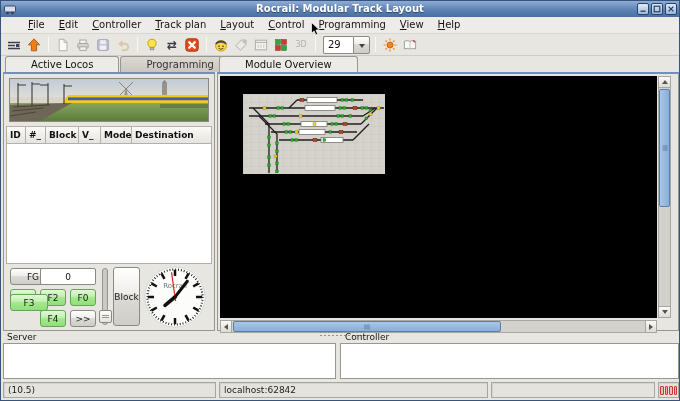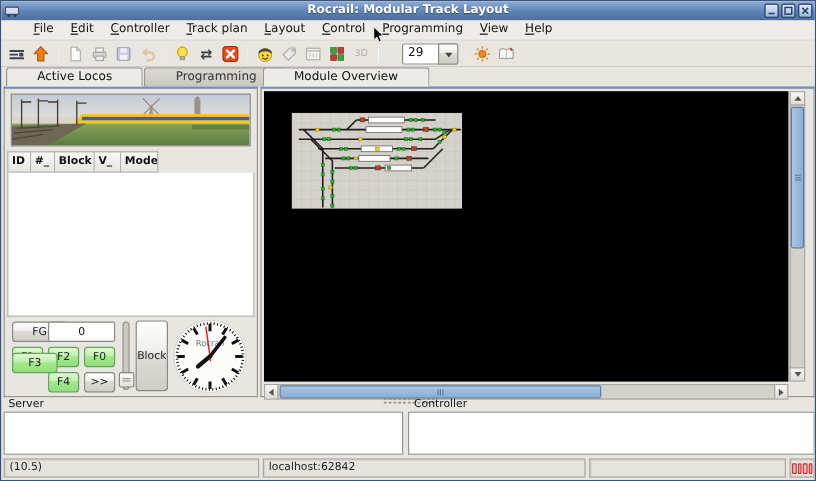--- a/index.html
+++ b/index.html
@@ -23,21 +23,21 @@
   .mi{display:inline-block;padding:2px 7px;cursor:default}
   .mi::first-letter{text-decoration:underline}
 
   
   .toolbar{position:absolute;left:0;top:33px;width:100%;height:22px;background:#e8e6e1;
     border-bottom:1px solid #cfcdc8;display:flex;align-items:center;padding-left:4px;gap:2px}
   .tbtn{width:18px;height:18px;display:flex;align-items:center;justify-content:center;border-radius:2px}
   .tsep{width:1px;height:15px;background:#c2c0bb;border-right:1px solid #f8f8f6;margin:0 3px}
   .glyph-icon{font-size:12px;color:#3c3c44;font-weight:bold;line-height:1}
   .glyph-dis{font-size:8px;color:#b2b0ac;font-weight:normal;line-height:1}
-  .combo{display:flex;height:18px;margin-left:14px}
+  .combo{display:flex;height:18px;margin-left:2px}
   .combo-val{width:30px;background:#fff;border:1px solid #8b8981;border-right:none;
     border-radius:2px 0 0 2px;font-size:10px;display:flex;align-items:center;padding-left:4px;color:#111}
   .combo-btn{width:17px;border:1px solid #8b8981;border-radius:0 2px 2px 0;
     background:linear-gradient(#fdfdfc,#eeedea 45%,#dcdad5 46%,#cfcdc8);display:flex;align-items:center;justify-content:center}
   .combo-btn::after{content:"";border:3.5px solid transparent;border-top:4.5px solid #444;margin-top:5px}
 
   
   .panel{position:absolute;background:#e8e6e1}
   #left-panel{left:2px;top:55px;width:212px;height:275px}
   #right-panel{left:216px;top:55px;width:462px;height:275px}
@@ -309,20 +309,21 @@
           <rect x="150" y="25" width="48" height="4" fill="#4e6e3a" opacity="0.6"></rect>
         </svg>
       </div>
 
       <div class="loco-table">
         <span class="th" style="width:20px">ID</span>
         <span class="th" style="width:20px">#_</span>
         <span class="th" style="width:33px">Block</span>
         <span class="th" style="width:22px">V_</span>
         <span class="th" style="width:31px">Mode</span>
+        <span class="th" style="width:80px">Destination</span>
       </div>
       <div class="tbody"></div>
 
       <div class="controls">
         <span class="btn" style="left:6px;top:4px;width:46px;height:17px">FG</span>
         <span class="field" style="left:36px;top:4px;width:56px;height:17px">0</span>
         <span class="btn green" style="left:6px;top:25px;width:26px;height:17px">F1</span>
         <span class="btn green" style="left:36px;top:25px;width:26px;height:17px">F2</span>
         <span class="btn green" style="left:66px;top:25px;width:26px;height:17px">F0</span>
         <span class="btn green" style="left:6px;top:30px;width:38px;height:17px">F3</span>

